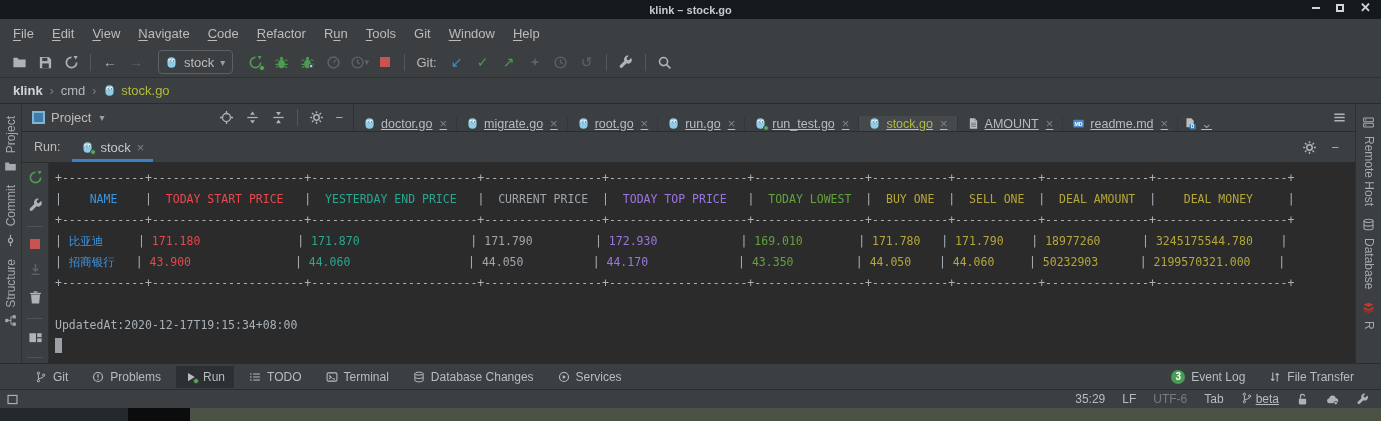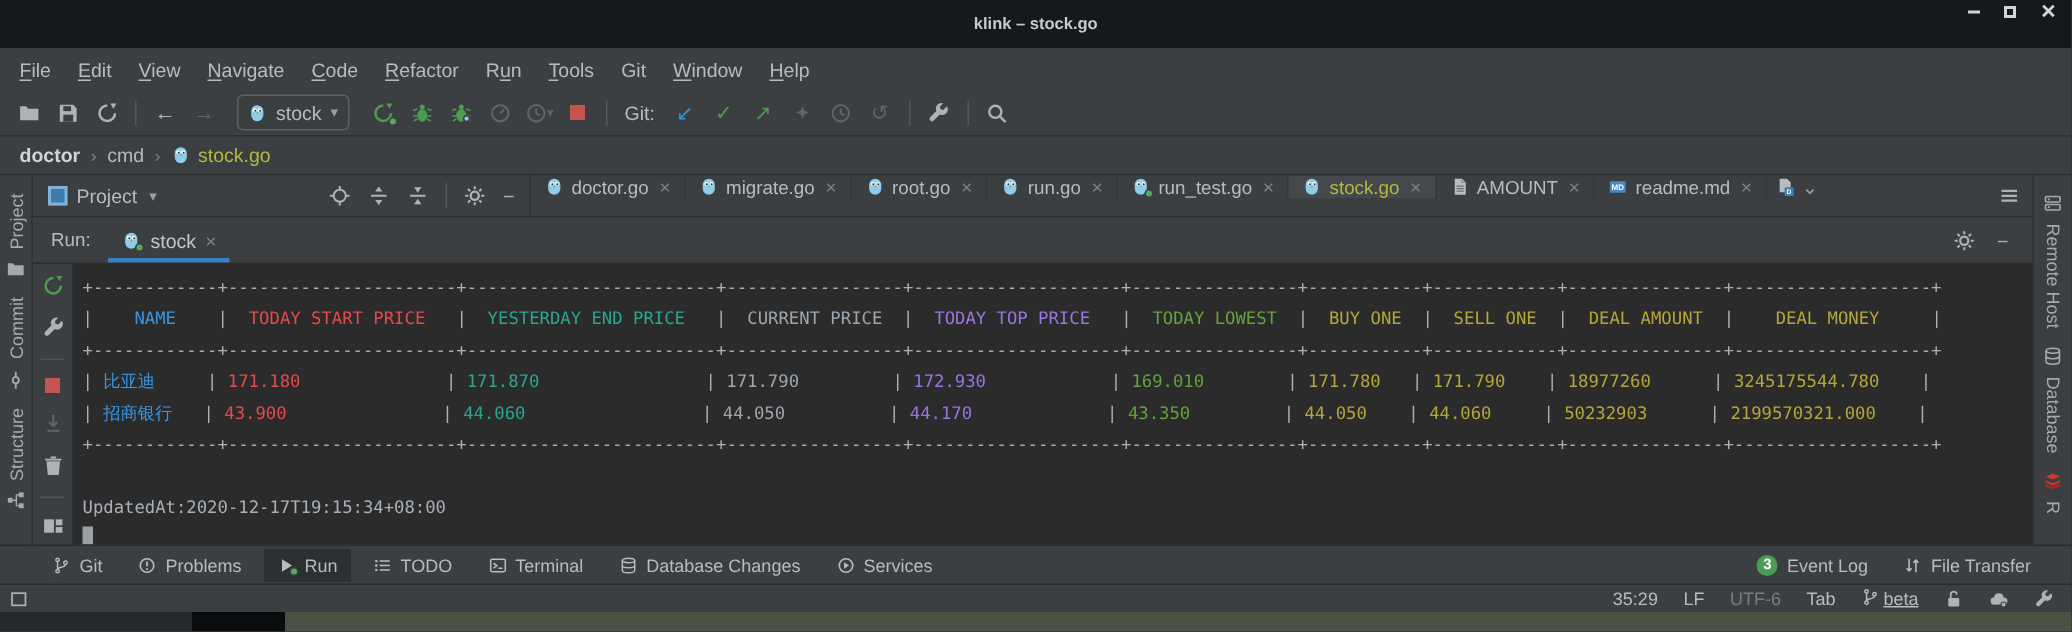--- a/index.html
+++ b/index.html
@@ -5,21 +5,21 @@
 *{margin:0;padding:0;box-sizing:border-box;}
 html,body{width:1381px;height:421px;overflow:hidden;background:#2b2b2b;}
 body{font-family:"Liberation Sans",sans-serif;color:#bbbbbb;font-size:13px;}
 .app{width:1381px;height:421px;display:flex;flex-direction:column;background:#3c3f41;}
 svg.i{width:15px;height:15px;flex:none;}
 svg.i.sm{width:13px;height:13px;}
 svg.i.xs{width:12px;height:12px;}
 .gray{color:#afb3b6;} .dim{color:#5f6467;} .green{color:#4d9b4f;} .blue{color:#3a8fd0;}
 
 
-.titlebar{height:32px;background:#15181c;display:flex;align-items:center;justify-content:center;position:relative;flex:none;}
+.titlebar{height:19px;background:#15181c;display:flex;align-items:center;justify-content:center;position:relative;flex:none;}
 .titlebar .title{font-size:11px;font-weight:bold;color:#c7cbd0;}
 .winbtns{position:absolute;right:10px;top:0;height:16px;display:flex;gap:16px;align-items:center;}
 .wb-min{width:8px;height:2px;background:#d2d5d8;display:inline-block;}
 .wb-max{width:8px;height:8px;border:2px solid #d2d5d8;display:inline-block;}
 .wb-close{color:#d2d5d8;font-size:13px;font-weight:bold;line-height:8px;}
 
 
 .menubar{height:28px;display:flex;align-items:center;padding:0 4px;flex:none;}
 .menu-item{padding:4px 9px;color:#bbbbbb;}
 .menu-item u{text-underline-offset:2px;}
@@ -52,21 +52,21 @@
 .vlabel-up{writing-mode:vertical-rl;transform:rotate(180deg);font-size:12px;}
 .vlabel-down{writing-mode:vertical-rl;font-size:12px;}
 .center{flex:1;display:flex;flex-direction:column;min-width:0;}
 
 
 .tabs-row{height:28px;display:flex;align-items:stretch;background:#3c3f41;flex:none;border-bottom:1px solid #2a2d2f;}
 .project-header{width:332px;flex:none;display:flex;align-items:center;gap:6px;padding:0 10px;border-right:1px solid #2e3133;}
 .ph-sq{width:13px;height:13px;background:#3f7cab;border:2px solid #7fb3d8;flex:none;}
 .ph-carr{font-size:10px;color:#9aa0a4;margin-left:2px;}
 .ph-icons{margin-left:auto;display:flex;align-items:center;gap:11px;color:#afb3b6;}
-.tabs{flex:1;display:flex;overflow:hidden;align-items:flex-start;}
+.tabs{flex:1;display:flex;overflow:hidden;align-items:flex-end;text-decoration:underline;}
 .tab{display:flex;align-items:center;gap:5px;padding:0 9px;font-size:12.5px;color:#b8bcc0;border-right:1px solid #35383a;white-space:nowrap;}
 .tab.selected{background:#45494c;}
 .tab .close{color:#7d8287;font-size:13px;margin-left:2px;}
 .tab-stub{display:flex;align-items:center;gap:4px;padding:0 6px;color:#9aa0a4;}
 .tabs-ham{display:flex;align-items:center;padding:0 8px;margin-left:auto;color:#afb3b6;}
 
 
 .run-header{height:30px;flex:none;display:flex;align-items:center;background:#3c3f41;padding-left:12px;}
 .run-label{font-size:12.5px;margin-right:12px;color:#bbbbbb;}
 .run-tab{height:30px;display:flex;align-items:center;gap:6px;padding:0 9px;position:relative;color:#c3c7cb;}
@@ -382,21 +382,21 @@
     <span class="sep-v"></span>
     <span class="tbtn gray">
         <svg class="i">
           <use href="#sym-search"></use>
         </svg>
       </span>
   </div>
 
   <div class="breadcrumbs" id="breadcrumbs">
       <span class="bc-item">
-        <span class="bc-root">doctor</span>
+        <span class="bc-root">klink</span>
       </span>
       <span class="bc-sep">›</span>
       <span class="bc-item">
         <span class="bc">cmd</span>
       </span>
       <span class="bc-sep">›</span>
       <span class="bc-item">
         <svg class="i sm">
           <use href="#sym-gopher"></use>
         </svg>

